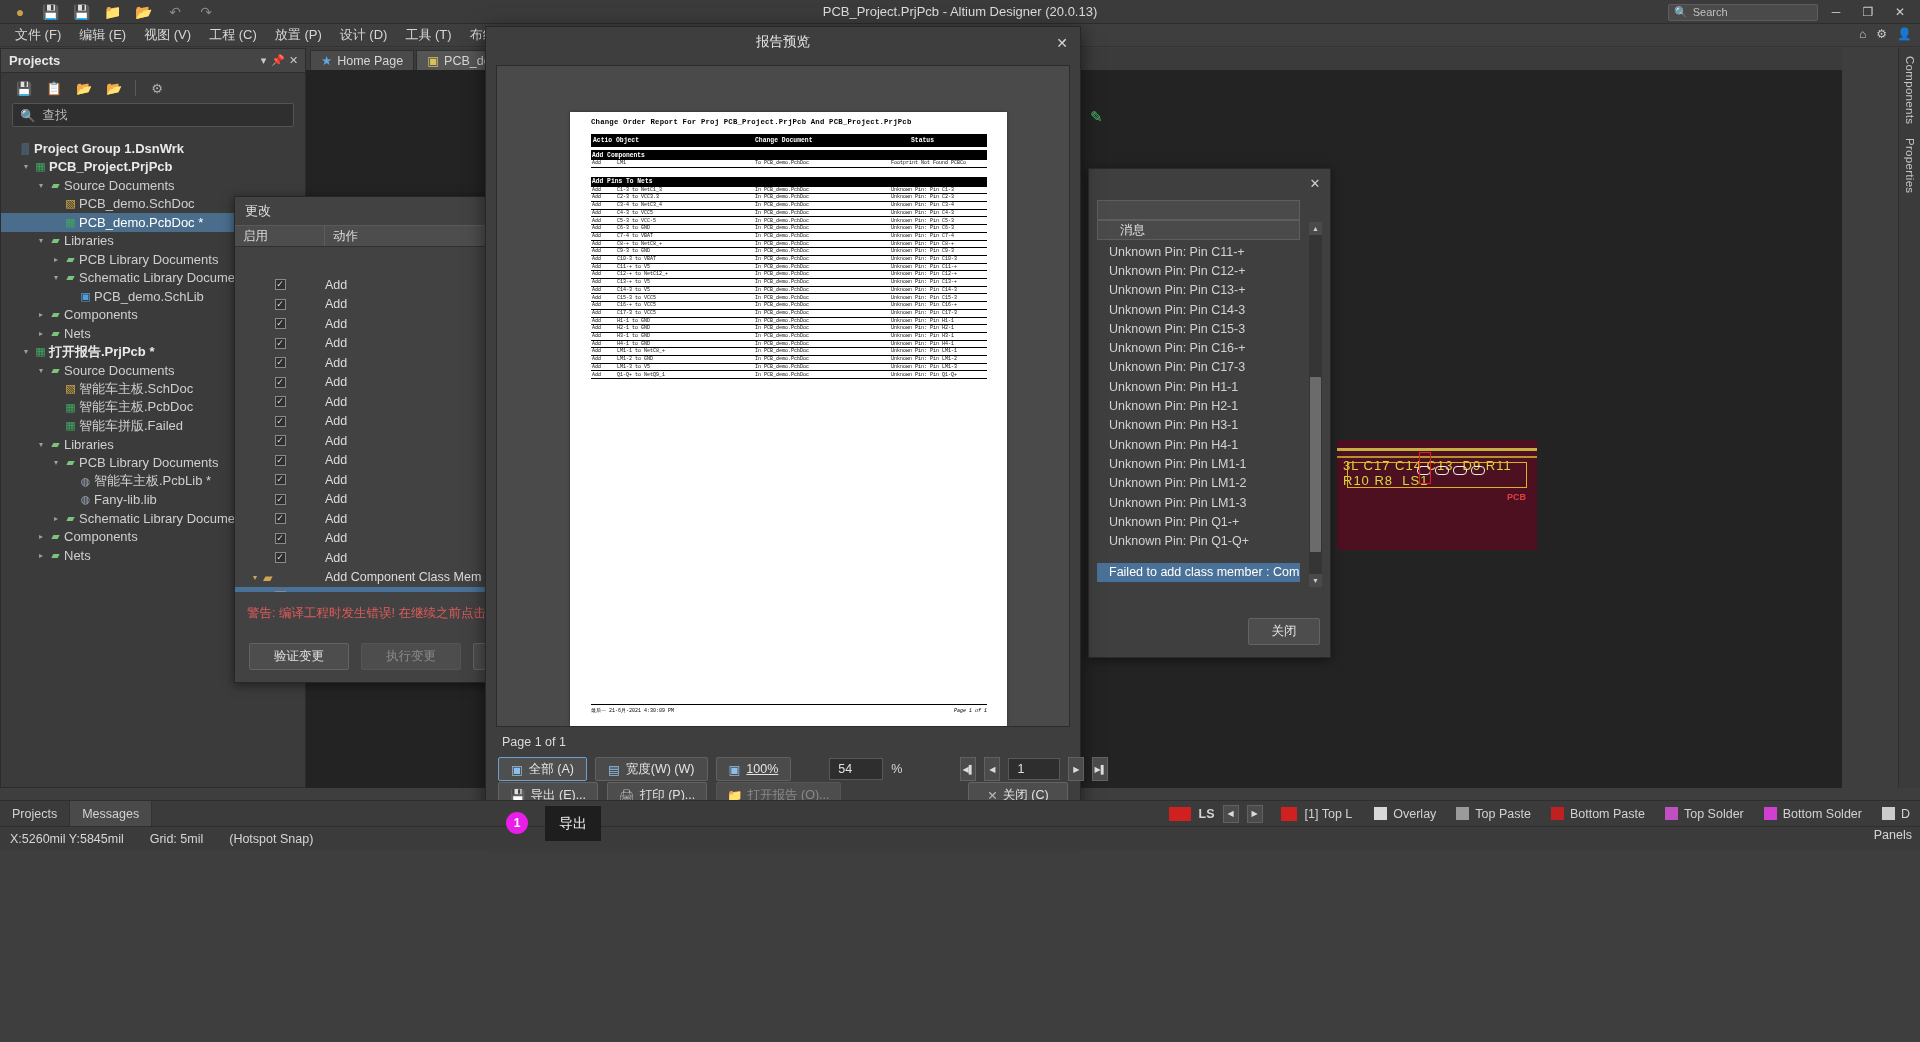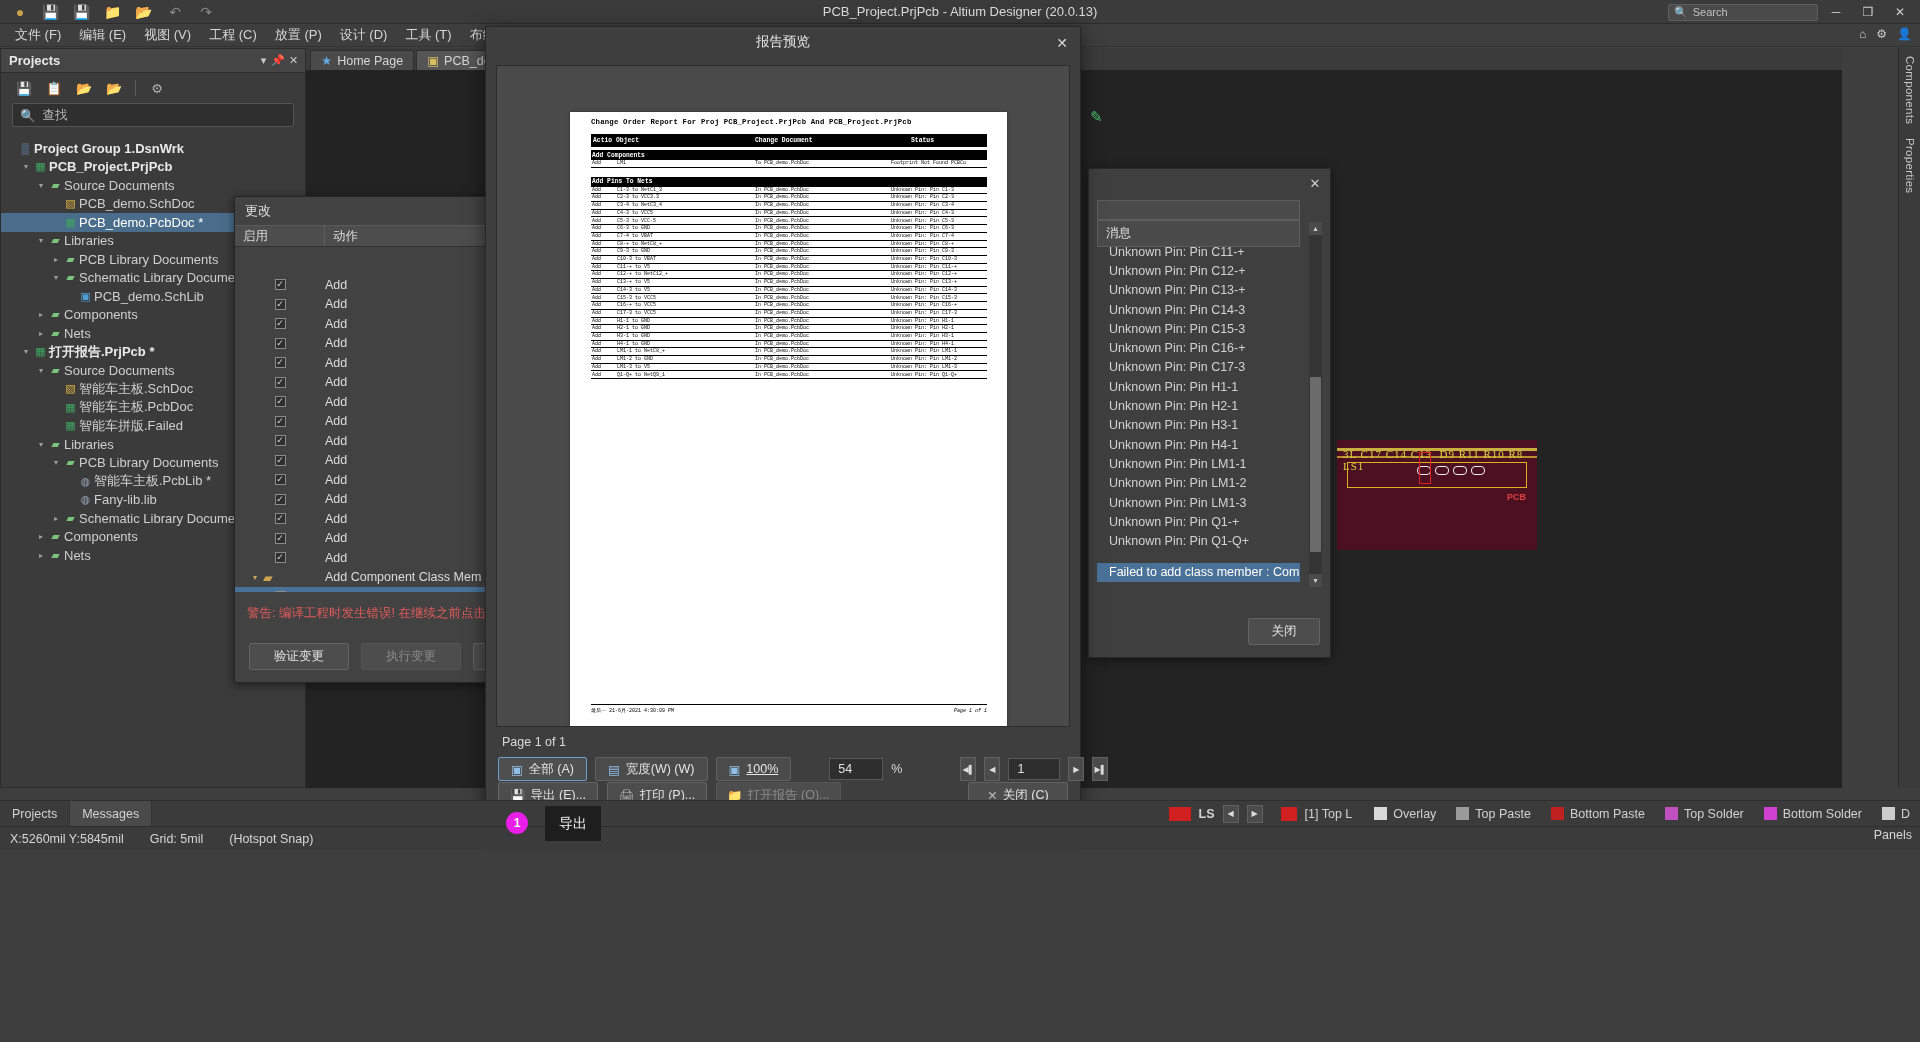--- a/index.html
+++ b/index.html
@@ -133,23 +133,23 @@
   .msg-dlg {
     position:absolute; left:1088px; top:168px; width:243px; height:490px;
     background:#3f3f3f; border:1px solid #2a2a2a; box-shadow:0 2px 10px rgba(0,0,0,.45);
   }
   .msg-close { position:absolute; right:6px; top:5px; font-size:13px; color:#d0d0d0; width:18px; height:18px; display:flex; align-items:center; justify-content:center; }
   .msg-head {
     position:absolute; left:8px; top:31px; right:30px; height:20px;
     background:#4a4a4a; border:1px solid #5e5e5e;
   }
   .msg-colhdr {
-    position:absolute; left:8px; top:51px; right:30px; height:27px;
+    position:absolute; left:8px; top:51px; right:30px; height:20px;
     background:#4a4a4a; border:1px solid #5e5e5e;
-    display:flex; align-items:center; padding-left:8px; font-size:12.5px; color:#e0e0e0;
+    display:flex; align-items:center; padding-left:22px; font-size:12.5px; color:#e0e0e0;
   }
   .msg-list { position:absolute; left:8px; top:73px; right:30px; bottom:70px; overflow:hidden; }
   .msg-item { height:19.3px; display:flex; align-items:center; padding-left:12px; font-size:12.5px; color:#d2d2d2; white-space:nowrap; }
   .msg-item.sel { background:#4a7298; color:#fff; }
   .msg-scroll { position:absolute; right:8px; top:53px; bottom:70px; width:13px; background:#353535; }
   .msg-scroll .thumb { position:absolute; left:1px; right:1px; background:#6b6b6b; border-radius:1px; }
   .msg-arrow { position:absolute; left:0; right:0; height:13px; background:#4a4a4a; display:flex; align-items:center; justify-content:center; font-size:7px; color:#cfcfcf; }
   .msg-btnrow { position:absolute; right:10px; bottom:12px; }
 
   
@@ -299,21 +299,21 @@
         <span>PCB_demo.Sch</span>
       </div>
     </div>
     <div class="pcb-canvas"></div>
     <div style="position:absolute;left:784px;top:60px;width:20px;height:20px;color:#49c06a;font-size:15px;">✎</div>
   </div>
 
   <div class="pcbfrag">
     <div style="position:absolute;left:0;top:8px;width:200px;height:3px;background:#c8b040;"></div>
     <div style="position:absolute;left:0;top:16px;width:200px;height:2px;background:#b89030;"></div>
-    <div style="position:absolute;left:6px;top:8px;font-size:11px;color:#d8d840;font-family:Liberation Serif, serif;letter-spacing:1px;">3L C17 C14 C13&nbsp; D9 R11 R10 R8&nbsp; LS1</div>
+    <div style="position:absolute;left:6px;top:18px;font-size:13px;color:#d8d840;font-family:Liberation Sans, sans-serif;letter-spacing:1px;">3L C17 C14 C13&nbsp; D9 R11 R10 R8&nbsp; LS1</div>
     <div style="position:absolute;left:10px;top:22px;width:180px;height:26px;border:1px solid #e0b020;"></div>
     <div style="position:absolute;left:80px;top:26px;width:14px;height:9px;border:1px solid #f0f0f0;border-radius:4px;"></div>
     <div style="position:absolute;left:98px;top:26px;width:14px;height:9px;border:1px solid #f0f0f0;border-radius:4px;"></div>
     <div style="position:absolute;left:116px;top:26px;width:14px;height:9px;border:1px solid #f0f0f0;border-radius:4px;"></div>
     <div style="position:absolute;left:134px;top:26px;width:14px;height:9px;border:1px solid #f0f0f0;border-radius:4px;"></div>
     <div style="position:absolute;left:82px;top:12px;width:12px;height:32px;border:1px solid #e02020;"></div>
     <div style="position:absolute;left:170px;top:52px;font-size:9px;color:#e04040;font-weight:bold;">PCB</div>
   </div>
 
   <div class="rstrip">

